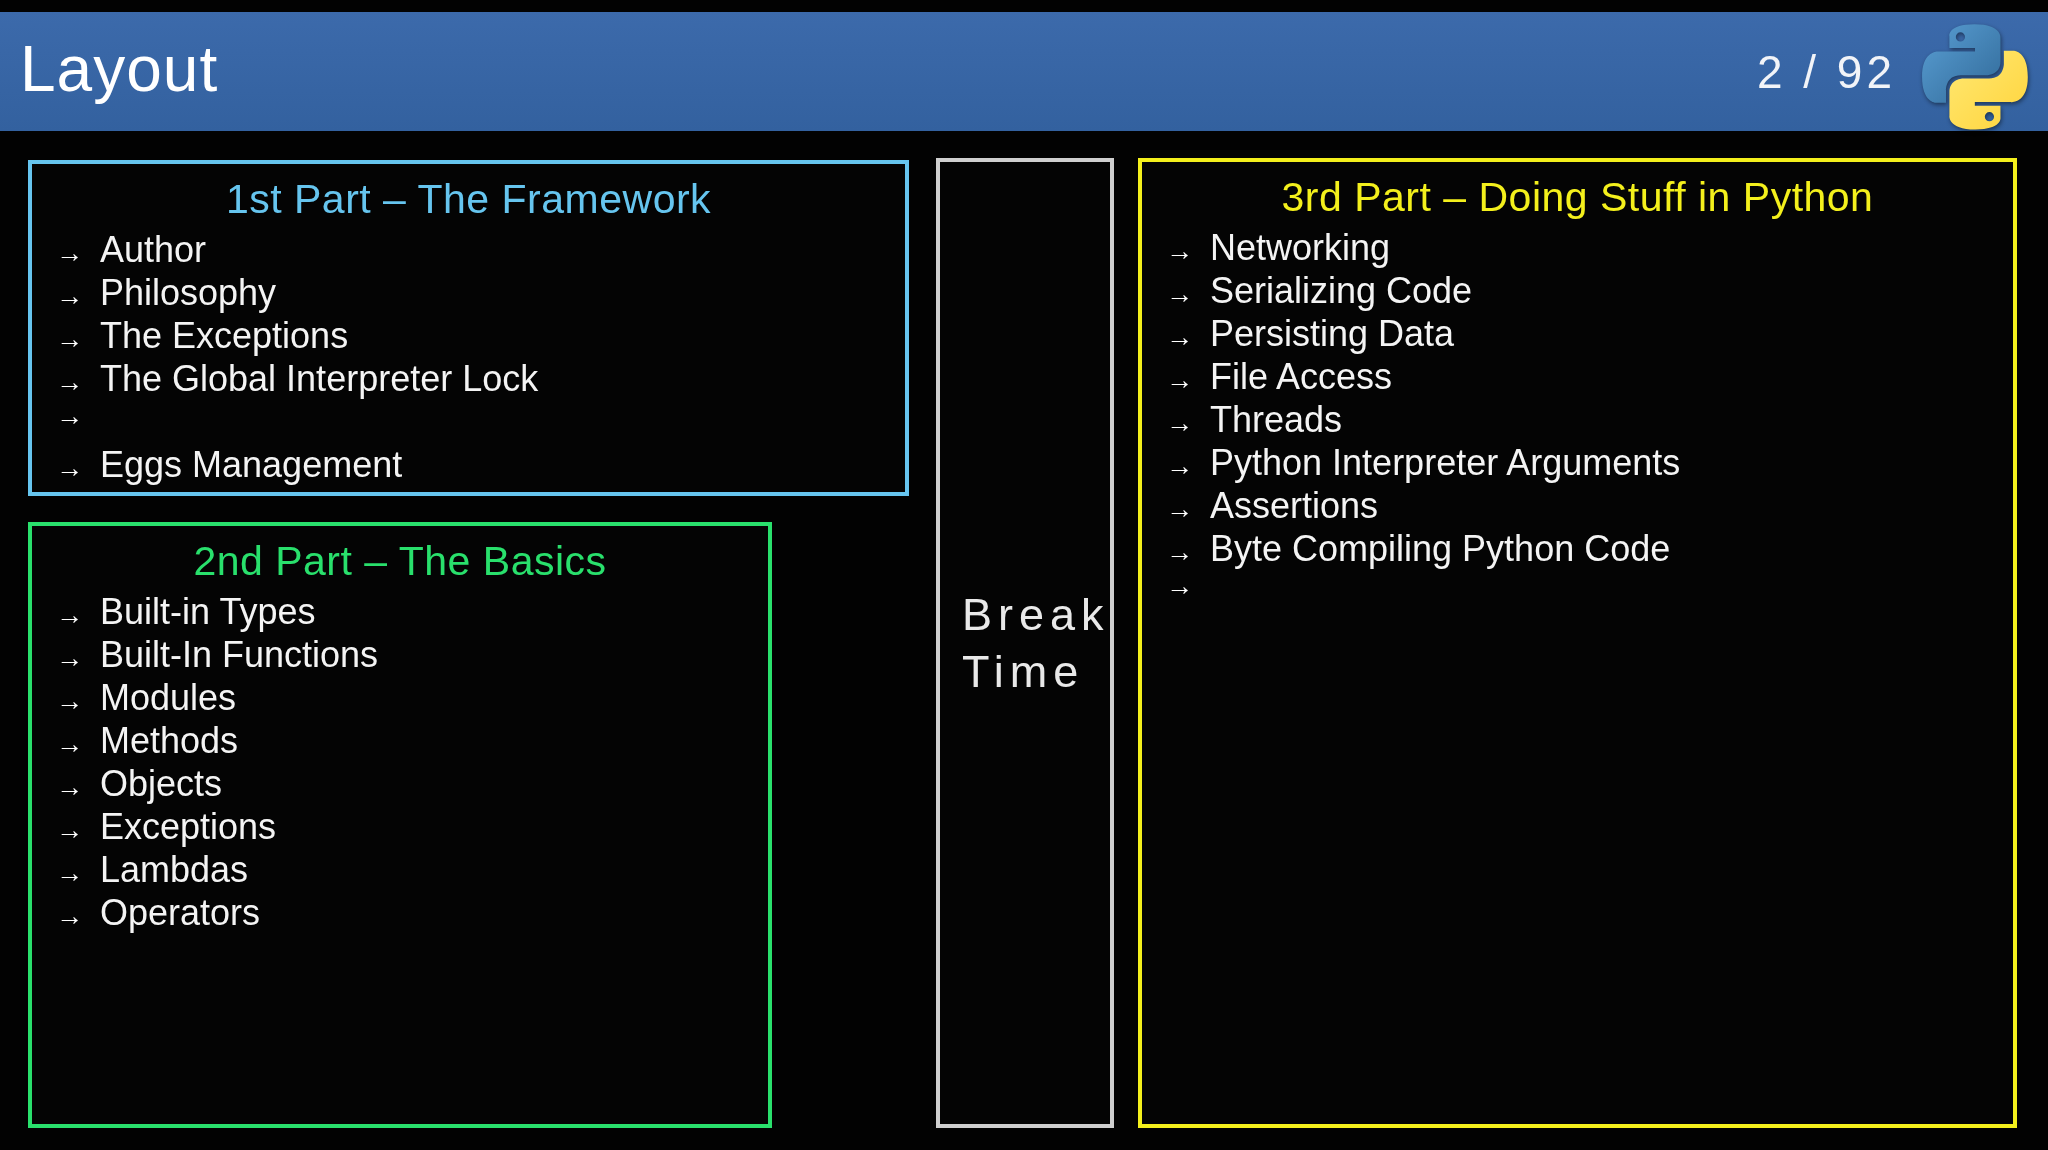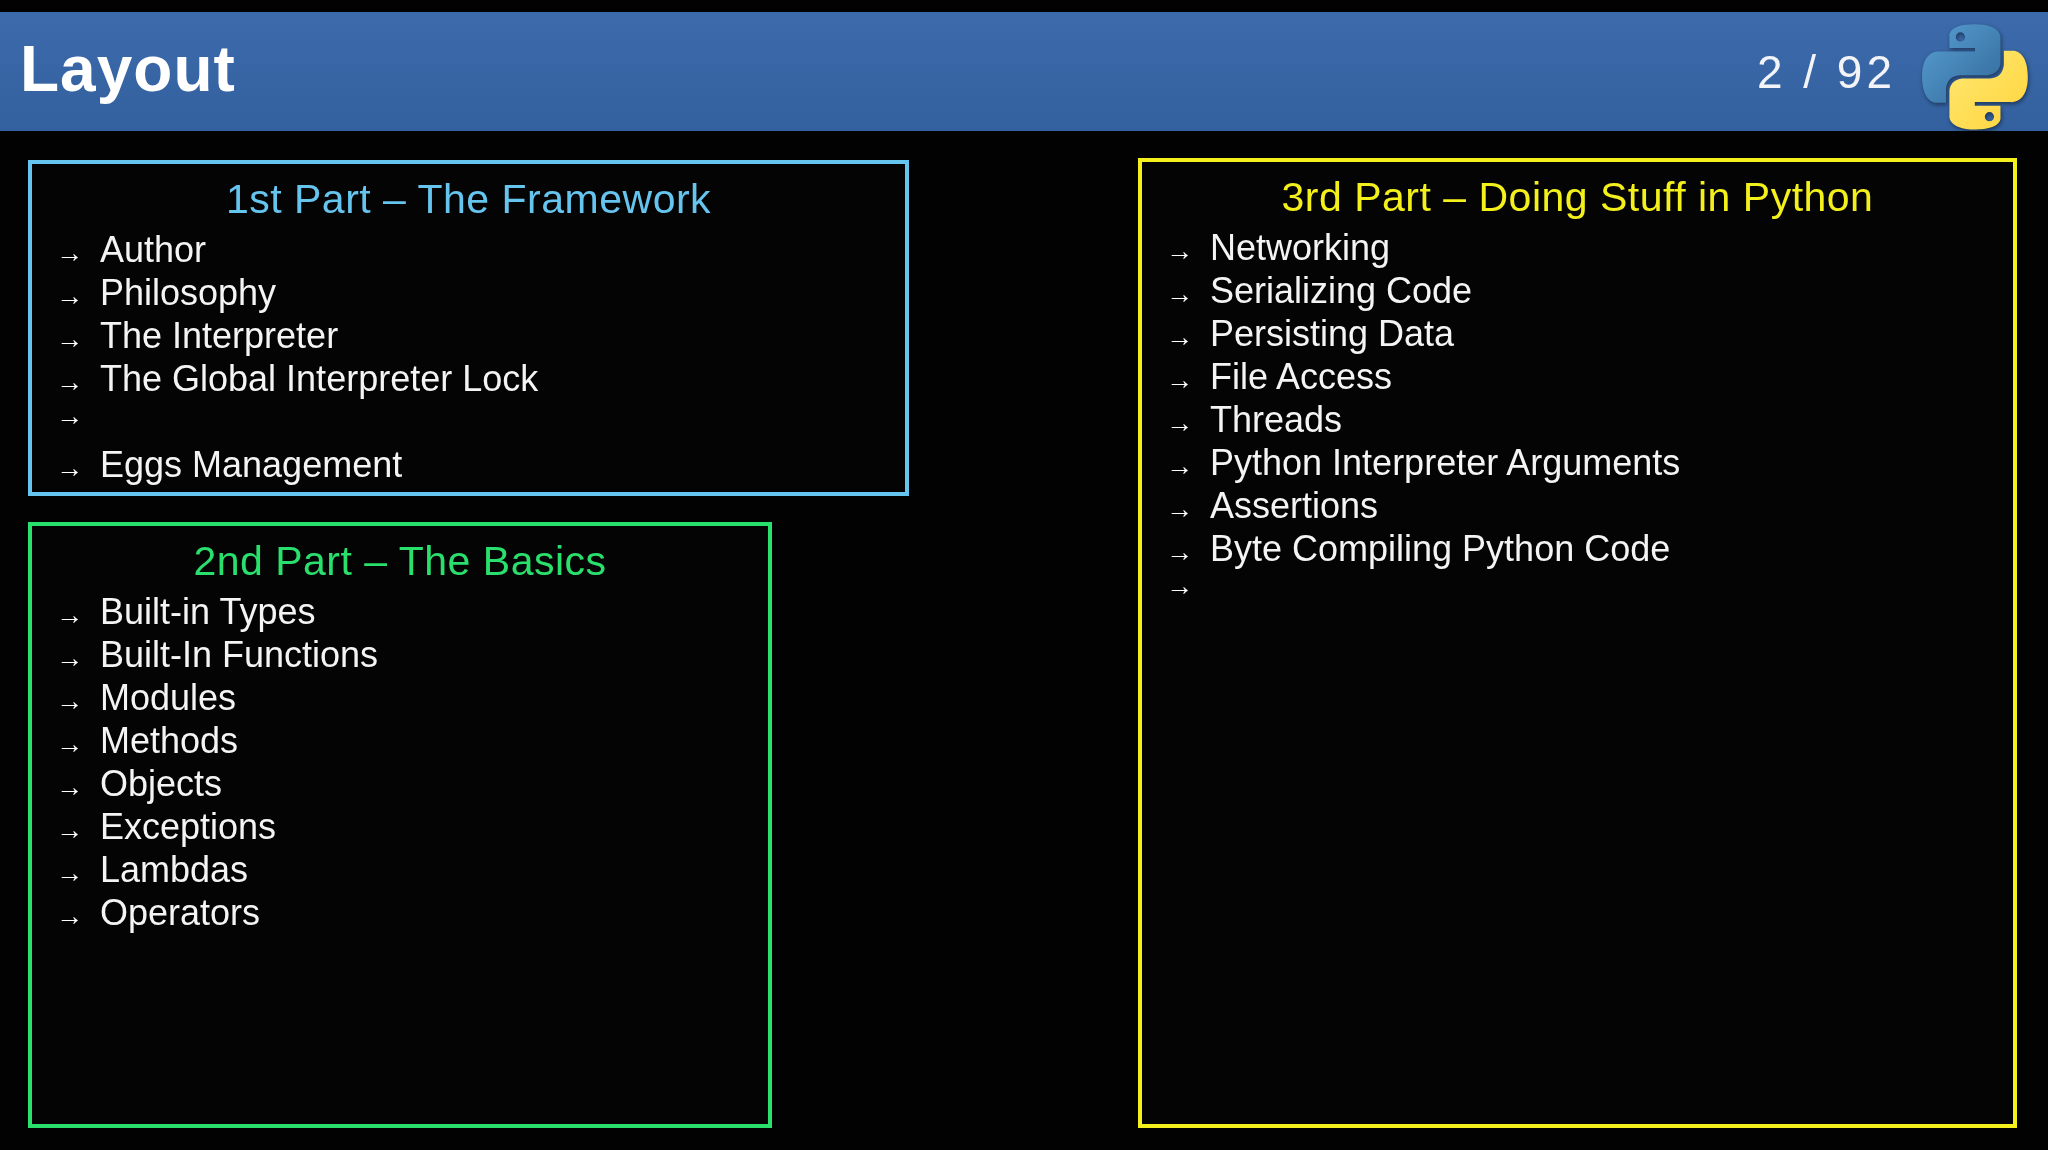--- a/index.html
+++ b/index.html
@@ -26,21 +26,21 @@
     height: 119px;
     background: linear-gradient(#3c6aab, #33619f);
   }
   .header-title {
     position: absolute;
     left: 20px;
     top: 50%;
     transform: translateY(-54%);
     color: #ffffff;
     font-size: 64px;
-    font-weight: 700;
+    font-weight: 400;
     letter-spacing: 1px;
   }
   .page-indicator {
     position: absolute;
     right: 152px;
     top: 50%;
     transform: translateY(-50%);
     color: #f2f4f8;
     font-size: 46px;
     font-weight: 400;
@@ -141,21 +141,21 @@
           <span class="item-label">Author</span>
         </div>
 
         <div class="item">
           <span class="arrow">→</span>
           <span class="item-label">Philosophy</span>
         </div>
 
         <div class="item">
           <span class="arrow">→</span>
-          <span class="item-label">The Interpreter</span>
+          <span class="item-label">The Exceptions</span>
         </div>
 
         <div class="item">
           <span class="arrow">→</span>
           <span class="item-label">The Global Interpreter Lock</span>
         </div>
 
         <div class="item">
           <span class="arrow">→</span>
         </div>
@@ -206,20 +206,24 @@
           <span class="item-label">Lambdas</span>
         </div>
 
         <div class="item">
           <span class="arrow">→</span>
           <span class="item-label">Operators</span>
         </div>
       </div>
   </div>
 
+  <div class="box box-break break-box" style="border-color:#cfcfcf;">
+    <div class="break-line">Break</div>
+    <div class="break-line">Time</div>
+  </div>
 
   <div class="box box-part3" style="border-color:#f4f01c;">
     <div class="box-title" style="color:#f4f01c;">3rd Part – Doing Stuff in Python</div>
     <div class="items">
 
         <div class="item">
           <span class="arrow">→</span>
           <span class="item-label">Networking</span>
         </div>
 

